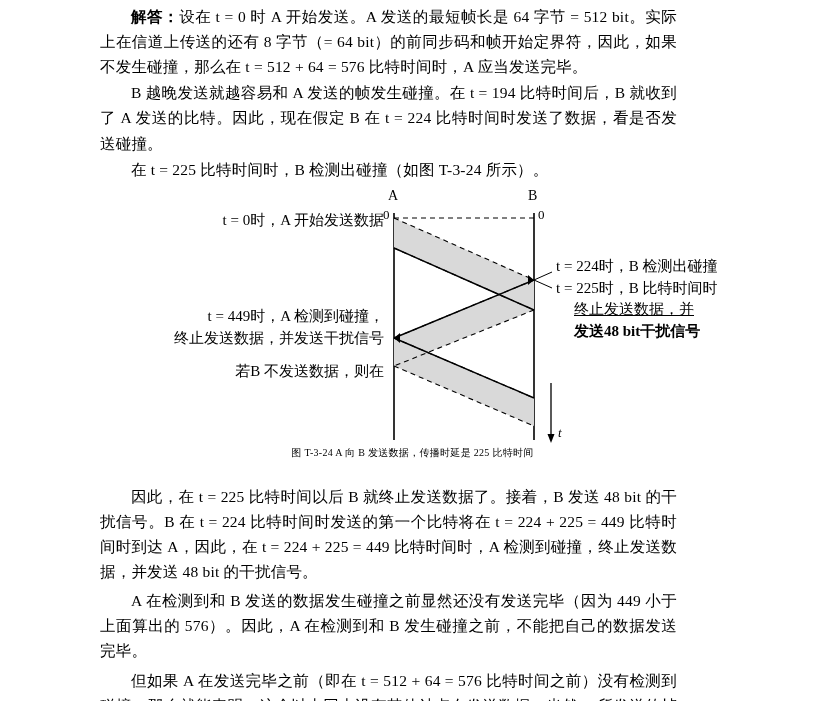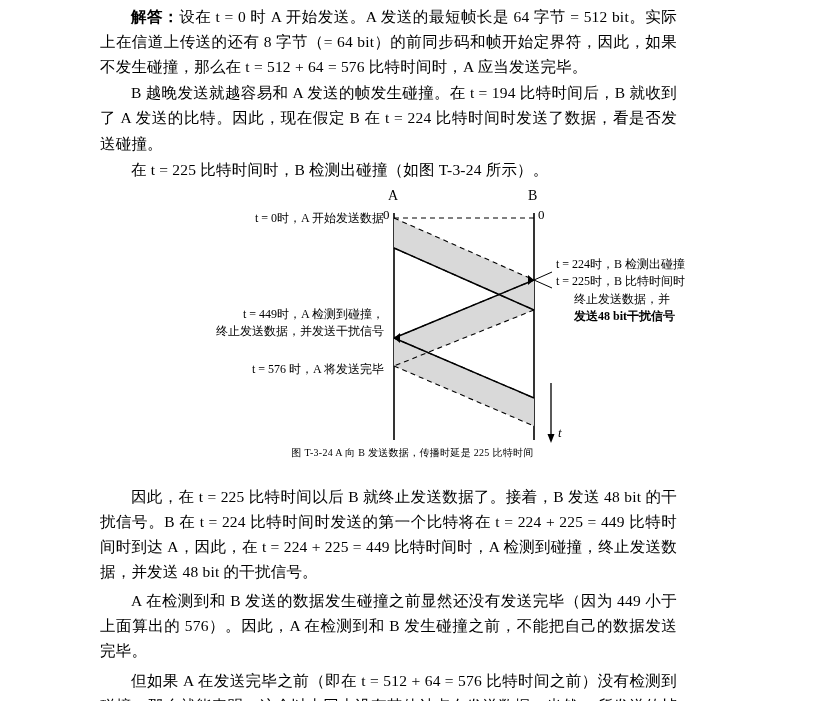--- a/index.html
+++ b/index.html
@@ -42,21 +42,21 @@
     margin: 6px 0 0 0;
   }
   .fig-caption {
     text-align: center;
     font-size: 10px;
     margin: 0 0 8px 0;
     letter-spacing: 0.3px;
   }
   .fig-label {
     position: absolute;
-    font-size: 12px;
+    font-size: 15px;
     line-height: 1.45;
     white-space: nowrap;
   }
   .fig-label.r {
     text-align: right;
   }
   .node-letter {
     position: absolute;
     font-size: 14px;
     font-family: "Liberation Serif", serif;
@@ -137,31 +137,31 @@
 
     <span class="t-mark" style="left:554px; top:237px;">t</span>
 
     <div class="fig-label r" style="left:130px; top:22px; width:250px;">
       <div>t = 0时，A 开始发送数据</div>
     </div>
 
     <div class="fig-label" style="left:552px; top:68px;">
       <div>t = 224时，B 检测出碰撞</div>
       <div>t = 225时，B 比特时间时</div>
-      <div style="padding-left:18px;">终止发送数据，并</div>
+      <div style="padding-left:18px;text-decoration:underline;">终止发送数据，并</div>
       <div style="padding-left:18px;font-weight:bold;">发送48 bit干扰信号</div>
     </div>
 
     <div class="fig-label r" style="left:70px; top:118px; width:310px;">
       <div>t = 449时，A 检测到碰撞，</div>
       <div>终止发送数据，并发送干扰信号</div>
     </div>
 
     <div class="fig-label r" style="left:70px; top:173px; width:310px;">
-      <div>t = 576 时，A 将发送完毕</div>
+      <div>若B 不发送数据，则在</div>
     </div>
 
     <div class="fig-caption" style="position:absolute; left:0; top:258px; width:817px;">图 T-3-24    A 向 B 发送数据，传播时延是 225 比特时间</div>
   </div>
 
   <div class="bottom-block">
     <p class="para indent"><span>因此，在 t = 225 比特时间以后 B 就终止发送数据了。接着，B 发送 48 bit 的干扰信号。B 在 t = 224 比特时间时发送的第一个比特将在 t = 224 + 225 = 449 比特时间时到达 A，因此，在 t = 224 + 225 = 449 比特时间时，A 检测到碰撞，终止发送数据，并发送 48 bit 的干扰信号。</span></p>
     <p class="para indent" style="margin-top:4px;"><span>A 在检测到和 B 发送的数据发生碰撞之前显然还没有发送完毕（因为 449 小于上面算出的 576）。因此，A 在检测到和 B 发生碰撞之前，不能把自己的数据发送完毕。</span></p>
     <p class="para indent" style="margin-top:4px;"><span>但如果 A 在发送完毕之前（即在 t = 512 + 64 = 576 比特时间之前）没有检测到碰撞，那么就能表明：这个以太网上没有其他站点在发送数据，当然 A 所发送的帧不会和其他站点以</span></p>
   </div>

